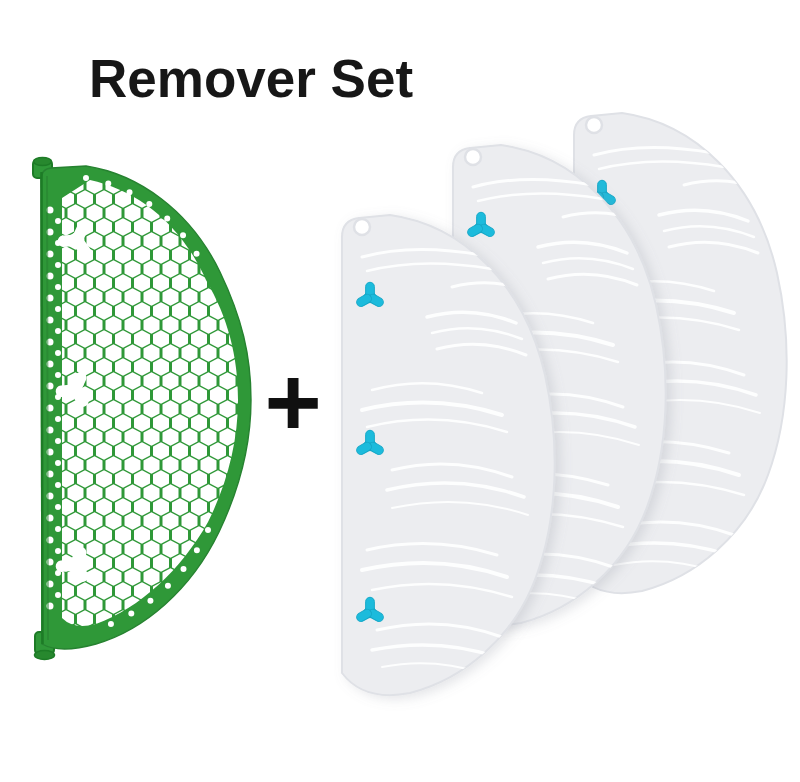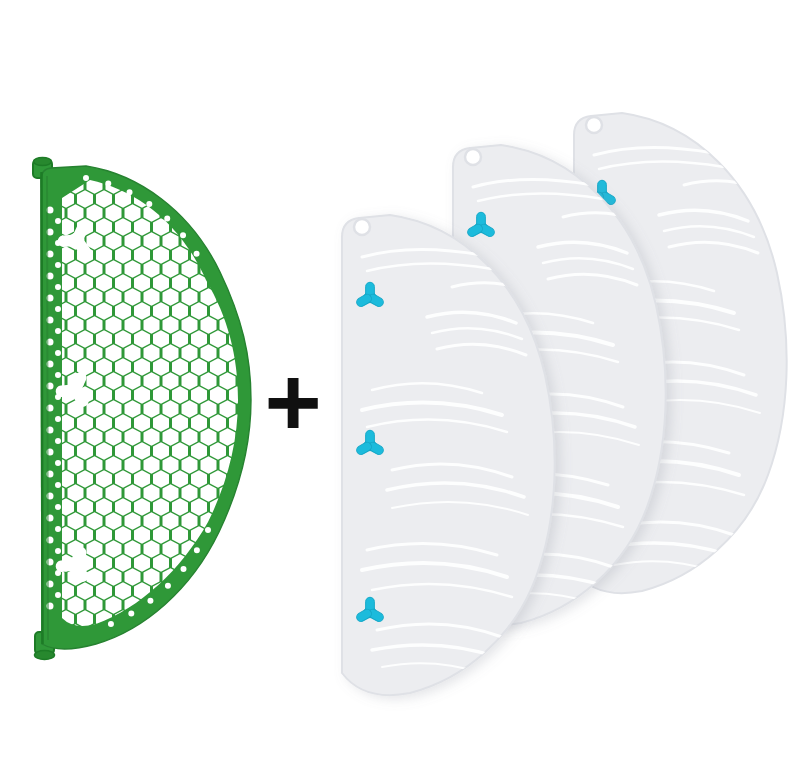--- a/index.html
+++ b/index.html
@@ -19,20 +19,21 @@
     font-size:98px;font-weight:700;color:#101010;line-height:1;
   }
   .frame-svg{position:absolute;left:28px;top:150px;}
   .sheets-svg{position:absolute;left:318px;top:95px;}
 </style>
 </head>
 <body>
 
 <div class="canvas">
 
+  <div class="title">Remover Set</div>
 
   <svg class="frame-svg" width="228" height="520" viewBox="0 0 228 520">
     <defs>
       <g id="trilobe">
         <circle r="6"></circle>
         <rect x="-4.6" y="-15.5" width="9.2" height="16.5" rx="4.6"></rect>
         <rect x="-4.6" y="-15.5" width="9.2" height="16.5" rx="4.6" transform="rotate(120)"></rect>
         <rect x="-4.6" y="-15.5" width="9.2" height="16.5" rx="4.6" transform="rotate(240)"></rect>
       </g>
       <pattern id="hexp" width="19" height="28" patternUnits="userSpaceOnUse">

